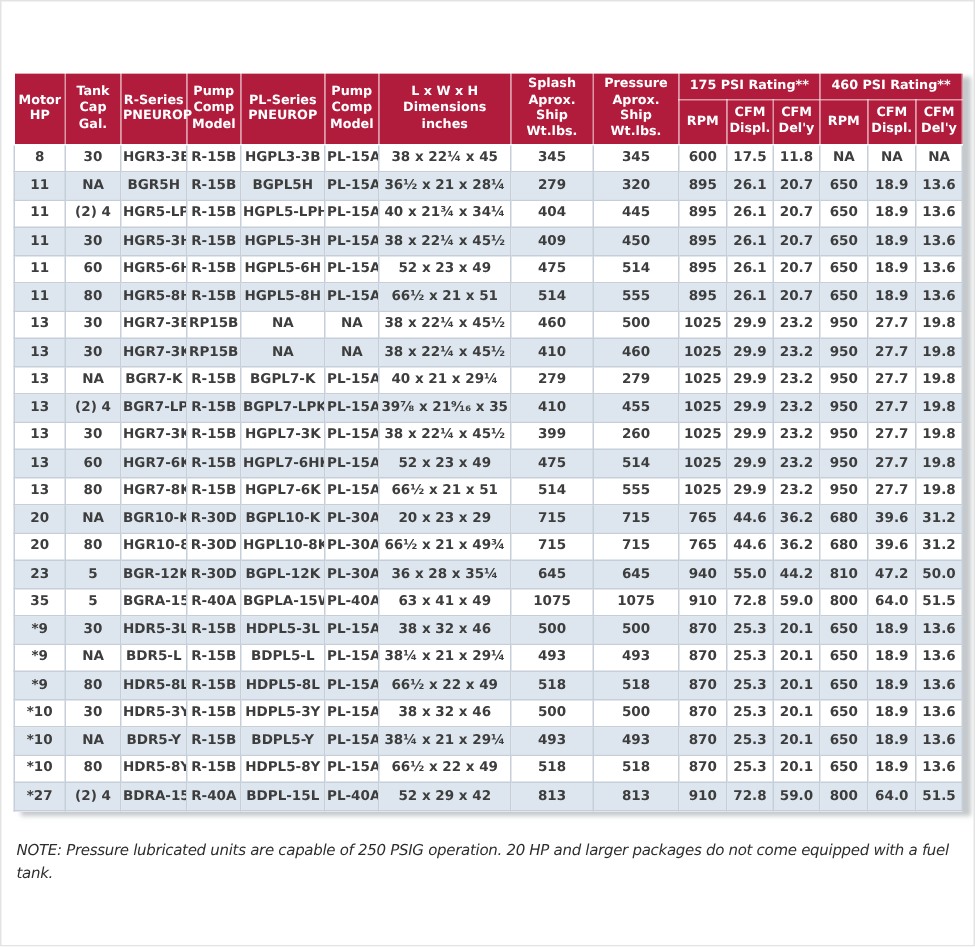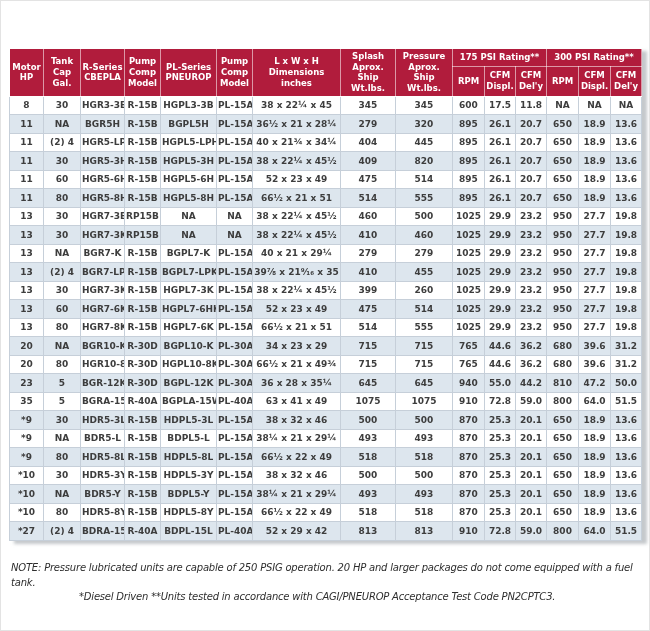--- a/index.html
+++ b/index.html
@@ -86,39 +86,39 @@
           <col style="width: 31px;">
         </colgroup>
         <thead>
           <tr>
             <th rowspan="2">Motor
 HP</th>
             <th rowspan="2">Tank
 Cap
 Gal.</th>
             <th rowspan="2">R-Series
-CBEPLA</th>
+PNEUROP</th>
             <th rowspan="2">Pump
 Comp
 Model</th>
             <th rowspan="2">PL-Series
 PNEUROP</th>
             <th rowspan="2">Pump
 Comp
 Model</th>
             <th rowspan="2">L x W x H
 Dimensions inches</th>
             <th rowspan="2">Splash
 Aprox. Ship
 Wt.lbs.</th>
             <th rowspan="2">Pressure
 Aprox. Ship
 Wt.lbs.</th>
             <th colspan="3">175 PSI Rating**</th>
-            <th colspan="3">300 PSI Rating**</th>
+            <th colspan="3">460 PSI Rating**</th>
           </tr>
           <tr>
             <th>RPM</th>
             <th>CFM
 Displ.</th>
             <th>CFM
 Del'y</th>
             <th>RPM</th>
             <th>CFM
 Displ.</th>
@@ -180,21 +180,21 @@
           </tr>
           <tr>
             <td>11</td>
             <td>30</td>
             <td>HGR5-3H</td>
             <td>R-15B</td>
             <td>HGPL5-3H</td>
             <td>PL-15A</td>
             <td>38 x 22¼ x 45½</td>
             <td>409</td>
-            <td>820</td>
+            <td>450</td>
             <td>895</td>
             <td>26.1</td>
             <td>20.7</td>
             <td>650</td>
             <td>18.9</td>
             <td>13.6</td>
           </tr>
           <tr>
             <td>11</td>
             <td>60</td>
@@ -348,21 +348,21 @@
             <td>27.7</td>
             <td>19.8</td>
           </tr>
           <tr>
             <td>20</td>
             <td>NA</td>
             <td>BGR10-K</td>
             <td>R-30D</td>
             <td>BGPL10-K</td>
             <td>PL-30A</td>
-            <td>34 x 23 x 29</td>
+            <td>20 x 23 x 29</td>
             <td>715</td>
             <td>715</td>
             <td>765</td>
             <td>44.6</td>
             <td>36.2</td>
             <td>680</td>
             <td>39.6</td>
             <td>31.2</td>
           </tr>
           <tr>
@@ -533,15 +533,14 @@
             <td>59.0</td>
             <td>800</td>
             <td>64.0</td>
             <td>51.5</td>
           </tr>
         </tbody>
       </table>
   </div>
   <div class="notes">
     <div class="line1">NOTE: Pressure lubricated units are capable of 250 PSIG operation.  20 HP and larger packages do not come equipped with a fuel tank.</div>
-    <div class="line2">*Diesel Driven  **Units tested in accordance with CAGI/PNEUROP Acceptance Test Code PN2CPTC3.</div>
   </div>
 </div>
 
 </body></html>

